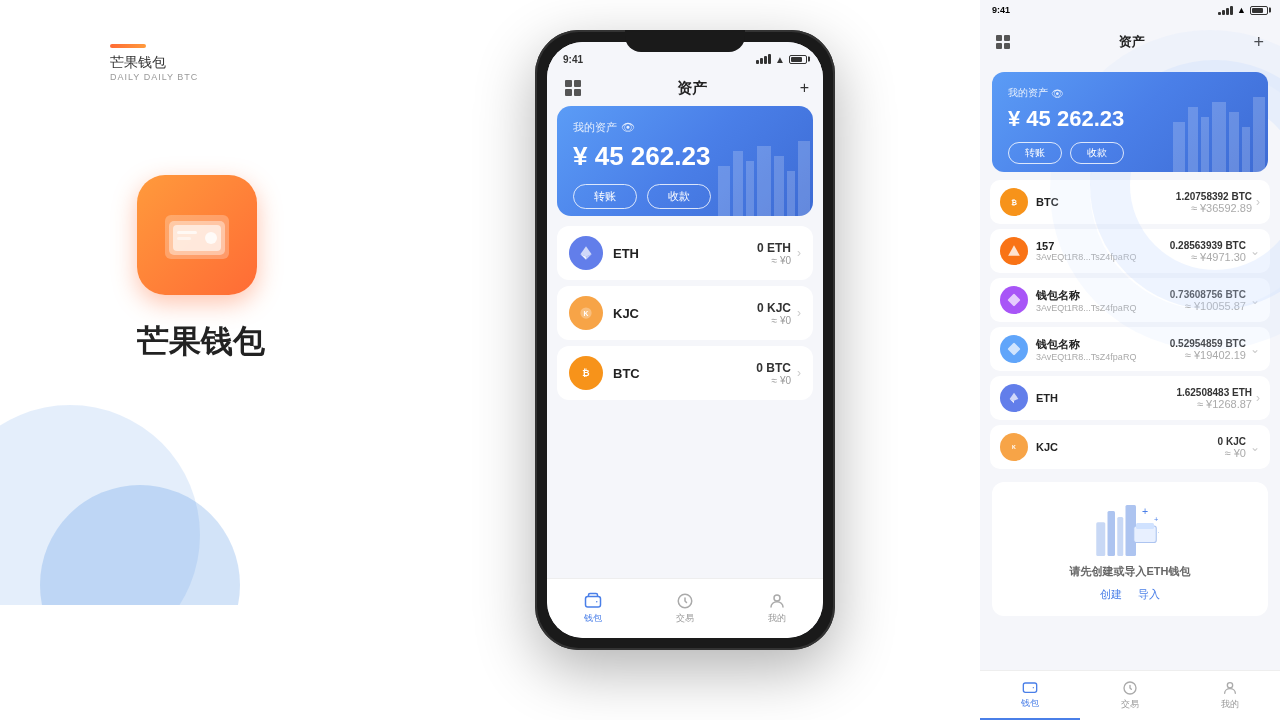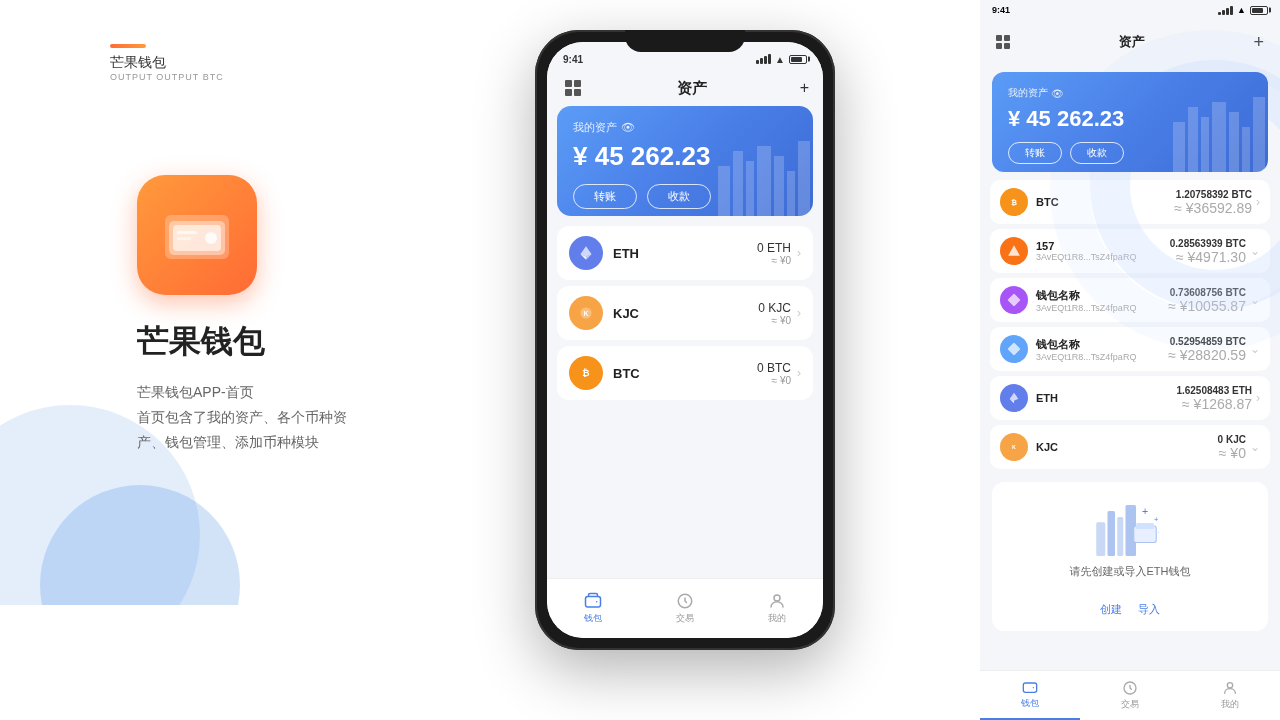--- a/index.html
+++ b/index.html
@@ -273,21 +273,21 @@
       color: #222;
       flex: 1;
     }
 
     .coin-balance {
       text-align: right;
       margin-right: 6px;
     }
     .coin-balance-main {
       font-size: 12px;
-      font-weight: 400;
+      font-weight: 700;
       color: #333;
     }
     .coin-balance-sub {
       font-size: 10px;
       color: #999;
     }
 
     .coin-chevron {
       color: #ccc;
       font-size: 12px;
@@ -413,21 +413,21 @@
       font-size: 13px;
       flex-shrink: 0;
     }
 
     .right-coin-info { flex: 1; }
     .right-coin-name { font-size: 11px; font-weight: 600; color: #222; }
     .right-coin-addr { font-size: 9px; color: #aaa; }
 
     .right-coin-balance { text-align: right; margin-right: 4px; }
     .right-coin-balance-main { font-size: 10px; font-weight: 600; color: #333; }
-    .right-coin-balance-sub { font-size: 14px; color: #aaa; }
+    .right-coin-balance-sub { font-size: 11px; color: #aaa; }
 
     
     .eth-wallet-section {
       margin: 8px 12px;
       background: #fff;
       border-radius: 12px;
       padding: 14px;
       display: flex;
       flex-direction: column;
       align-items: center;
@@ -436,21 +436,22 @@
 
     .eth-wallet-illustration {
       width: 80px; height: 60px;
       margin-bottom: 8px;
       position: relative;
     }
 
     .eth-wallet-text {
       font-size: 11px;
       color: #666;
-      margin-bottom: 23px;
+      margin-bottom: 8px;
+      font-weight: bold;
     }
 
     .eth-wallet-actions {
       display: flex;
       gap: 16px;
     }
 
     .eth-wallet-link {
       font-size: 11px;
       color: #4a7fe8;
@@ -541,40 +542,36 @@
 </head>
 <body>
 
 <div class="left-panel">
 
   <div class="blob-bottom-left"></div>
   <div class="blob-bottom-left2"></div>
 
   <div class="left-accent"></div>
   <div class="left-brand-cn">芒果钱包</div>
-  <div class="left-brand-en">OUTPUT OUTPUT BTC</div>
+  <div class="left-brand-en">DAILY DAILY BTC</div>
 
   <div class="app-icon">
     <svg class="wallet-icon-svg" viewBox="0 0 80 80">
 
       <rect x="8" y="20" width="64" height="44" rx="6" fill="rgba(255,255,255,0.25)"></rect>
       <rect x="12" y="26" width="56" height="34" rx="5" fill="rgba(255,255,255,0.4)"></rect>
       <rect x="16" y="30" width="48" height="26" rx="4" fill="rgba(255,255,255,0.6)"></rect>
       <circle cx="54" cy="43" r="6" fill="rgba(255,255,255,0.8)"></circle>
       <rect x="20" y="36" width="20" height="3" rx="1.5" fill="rgba(255,255,255,0.7)"></rect>
       <rect x="20" y="42" width="14" height="3" rx="1.5" fill="rgba(255,255,255,0.5)"></rect>
     </svg>
   </div>
 
   <div class="app-title-cn">芒果钱包</div>
 
-  <div class="app-desc">
-    <div style="white-space: pre-line;">芒果钱包APP-首页
-首页包含了我的资产、各个币种资产、钱包管理、添加币种模块</div>
-  </div>
 </div>
 
 <div class="phone-container">
   <div class="phone-frame">
     <div class="phone-notch"></div>
     <div class="phone-screen">
 
       <div class="phone-status-bar">
         <span class="status-time">9:41</span>
         <div class="status-icons">
@@ -811,21 +808,21 @@
         <svg width="14" height="14" viewBox="0 0 24 24">
             <rect x="4" y="4" width="16" height="16" rx="2" fill="white" opacity="0.7" transform="rotate(45 12 12)"></rect>
           </svg>
       </div>
       <div class="right-coin-info">
         <div class="right-coin-name">钱包名称</div>
         <div class="right-coin-addr">3AvEQt1R8...TsZ4fpaRQ</div>
       </div>
       <div class="right-coin-balance">
         <div class="right-coin-balance-main">0.52954859 BTC</div>
-        <div class="right-coin-balance-sub">≈ ¥28820.59</div>
+        <div class="right-coin-balance-sub">≈ ¥19402.19</div>
       </div>
       <span style="color:#ccc;font-size:12px;">⌄</span>
     </div>
 
     <div class="right-coin-item">
       <div class="right-coin-logo coin-logo-eth">
         <svg width="14" height="14" viewBox="0 0 32 32">
             <polygon points="16,4 6,18 16,22 26,18" fill="white" opacity="0.7"></polygon>
             <polygon points="16,22 6,18 16,28" fill="white" opacity="0.9"></polygon>
           </svg>

